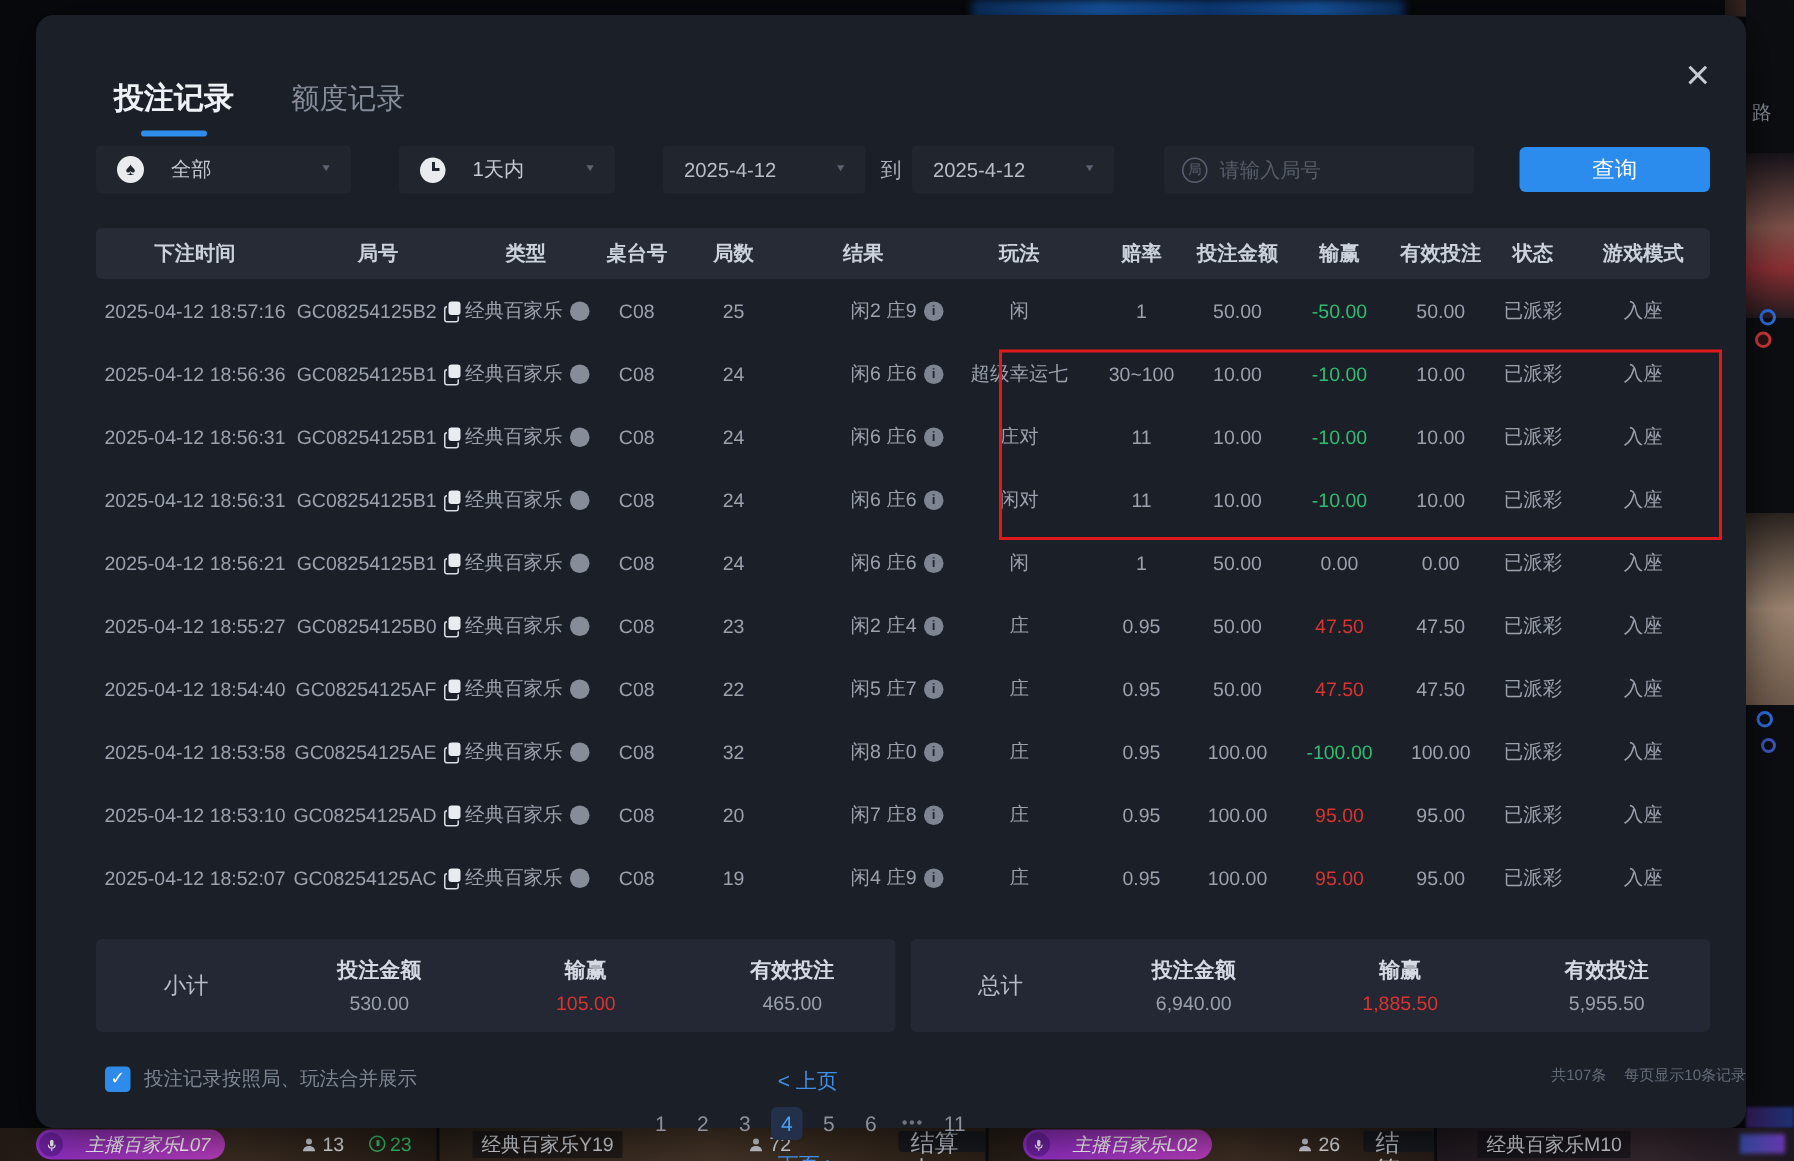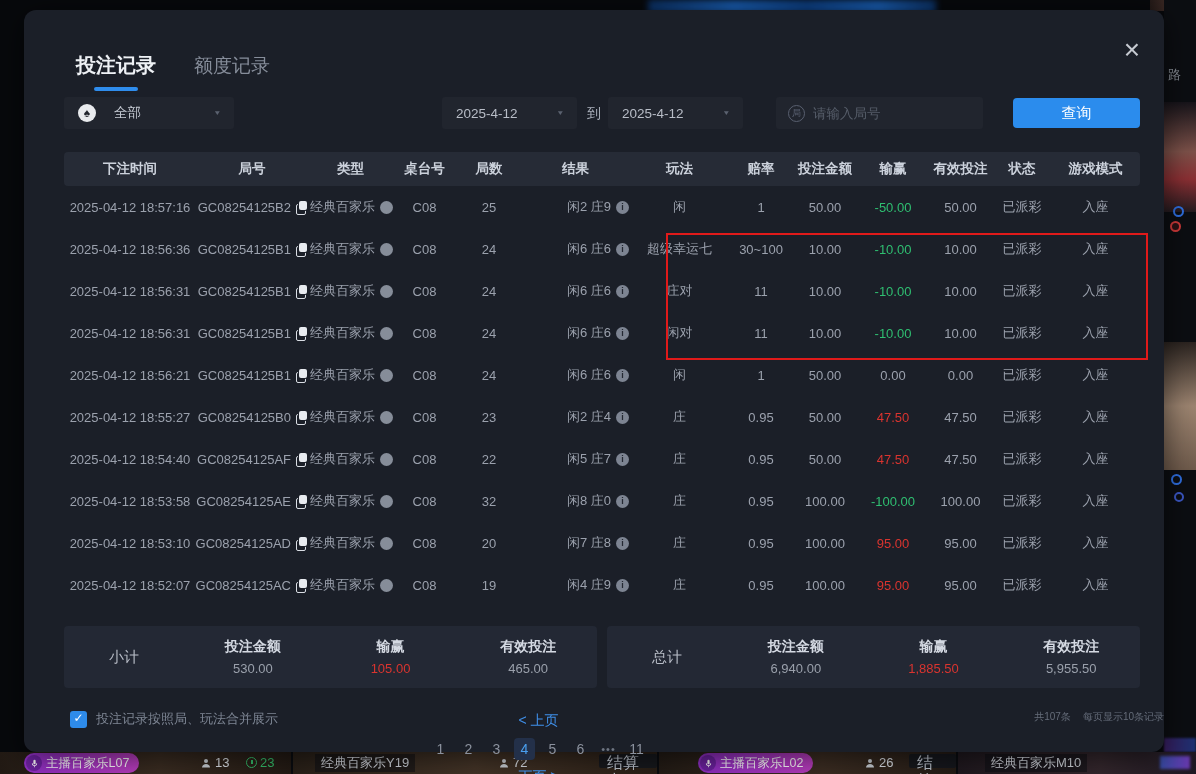--- a/index.html
+++ b/index.html
@@ -25,23 +25,23 @@
   .strip-glow { position:absolute; top:738px; left:0; width:32px; height:14px;
     background:linear-gradient(90deg,#5a2a9e,#2a4fc0); opacity:.55; filter:blur(1px); }
 
   
   .bottom-bar { position:absolute; left:0; top:752px; width:1196px; height:22px; background:#0a0c10; }
   .room { position:absolute; top:0; height:22px; }
   .room.r1 { left:0; width:291px; background:linear-gradient(90deg,#221a14,#3b2d22 55%,#241b15); }
   .room.r2 { left:293px; width:364px; background:linear-gradient(90deg,#2a2119,#453528 50%,#2b2017); }
   .room.r3 { left:659px; width:297px; background:linear-gradient(90deg,#241c16,#3d2e23 55%,#261d17); }
   .room.r4 { left:958px; width:238px; background:linear-gradient(90deg,#20191f,#35282e 60%,#1e1822); }
-  .anchor-pill { position:absolute; top:1px; height:20px; display:flex; align-items:center; gap:4px;
+  .anchor-pill { position:absolute; top:1px; height:20px; display:flex; align-items:center; gap:15px;
     padding:0 10px 0 2px; border-radius:10px; background:linear-gradient(90deg,#8f2fc6,#bb3ec0);
-    color:#fff; font-size:12.5px; white-space:nowrap; }
+    color:#fff; font-size:12.5px; white-space:nowrap;font-style:italic; }
   .mic-circle { width:16px; height:16px; border-radius:50%; background:#6d22a0; display:flex; align-items:center; justify-content:center; }
   .room-meta { position:absolute; top:3px; display:flex; align-items:center; gap:3px; color:#dfe3e9; font-size:13px; }
   .room-meta.green { color:#35c06c; }
   .clock-mini { width:11px; height:11px; border:1.5px solid #35c06c; border-radius:50%; position:relative; }
   .clock-mini::after { content:""; position:absolute; left:4px; top:2px; width:1.5px; height:4px; background:#35c06c; }
   .status-badge { position:absolute; top:2px; height:14px; line-height:18px; padding:0 8px;
     background:rgba(20,24,31,.88); color:#c2c8d2; font-size:16px; border-radius:2px; }
   .plain-name { position:absolute; top:2px; height:18px; line-height:18px; padding:0 6px;
     background:rgba(12,15,20,.55); color:#d3d7de; font-size:13px; white-space:nowrap; }
   .r4-deco { position:absolute; right:6px; top:4px; width:30px; height:13px;
@@ -186,21 +186,21 @@
       <span class="room-meta" style="left:205px;">
         <svg class="pico" width="12" height="12" viewBox="0 0 24 24" fill="#cfd4db">
             <circle cx="12" cy="8" r="4"></circle>
             <path d="M4 21c0-4.5 4-7 8-7s8 2.5 8 7H4z"></path>
           </svg>
         <span>72</span>
       </span>
       <span class="status-badge" style="left:306px;">结算中</span>
     </div>
     <div class="room r3">
-      <span class="anchor-pill" style="left:39px;">
+      <span class="anchor-pill" style="left:23px;">
         <span class="mic-circle">
           <svg class="pico" width="9" height="9" viewBox="0 0 24 24" fill="#fff">
               <rect x="9" y="2" width="6" height="12" rx="3"></rect>
               <path d="M5 11a7 7 0 0 0 14 0h-2a5 5 0 0 1-10 0H5z"></path>
               <rect x="11" y="18" width="2" height="4"></rect>
             </svg>
         </span>
         <span>主播百家乐L02</span>
       </span>
       <span class="room-meta" style="left:205px;">
@@ -226,20 +226,24 @@
       </div>
       <div class="tab">额度记录</div>
     </div>
     <div class="close-x">×</div>
 
     <div class="filters">
       <div class="select f-game">
         <span class="ico-spade"></span>
         <span>全部</span>
       </div>
+      <div class="select f-time">
+        <span class="ico-clock"></span>
+        <span>1天内</span>
+      </div>
       <div class="select f-date1">
         <span>2025-4-12</span>
       </div>
       <div class="to-label">到</div>
       <div class="select f-date2">
         <span>2025-4-12</span>
       </div>
       <div class="searchbox">
         <span class="round-ico">局</span>
         <input placeholder="请输入局号" style="">

